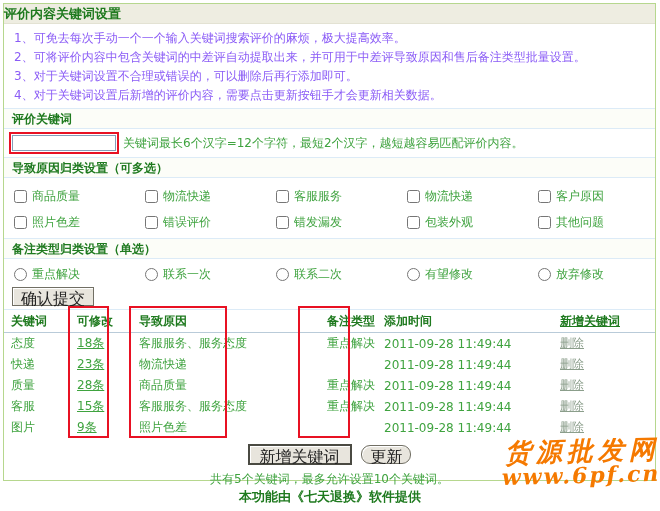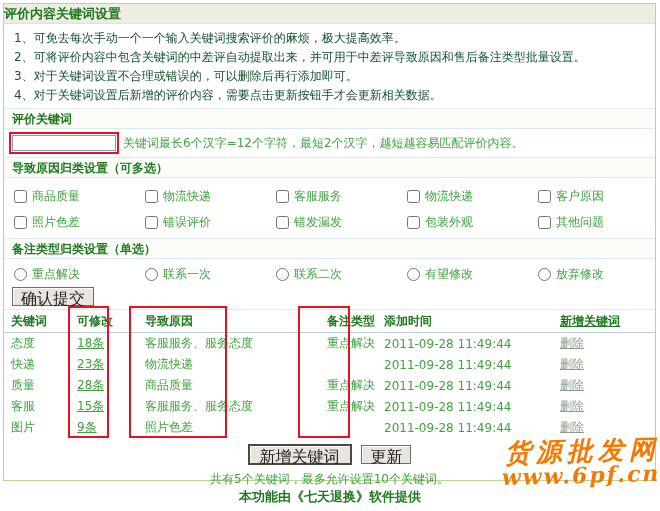--- a/index.html
+++ b/index.html
@@ -15,21 +15,21 @@
     border:1px solid #b6d78e; background:#ffffff;
   }
   
   .titlebar {
     height:20px; background:#eeede1; border-bottom:1px solid #e3e2d3;
     display:flex; align-items:center; padding-left:0;
     color:#1f7a1f; font-weight:bold; font-size:13px;
   }
   
   .instructions { padding:5px 10px 3px 10px; }
-  .instructions .iline { color:#14532d; height:19px; line-height:19px; white-space:nowrap; }
+  .instructions .iline { color:#8b5cf6; height:19px; line-height:19px; white-space:nowrap; }
   
   .sec-header {
     height:21px; line-height:21px; padding-left:8px;
     color:#1f7a1f; font-weight:bold;
     border-top:1px solid #dcebf7; border-bottom:1px solid #dcebf7;
     background:#fcfdf8;
   }
   
   .input-row { height:28px; display:flex; align-items:center; }
   .red-input-wrap {
@@ -61,32 +61,32 @@
   .ktable { position:relative; }
   .thead, .trow {
     display:grid; grid-template-columns:60px 61px 169px 83px 176px auto;
     padding-left:7px; align-items:center;
   }
   .thead {
     height:24px; color:#1f7a1f; font-weight:bold;
     border-top:1px solid #dcebf7; border-bottom:1px solid #b9cbd9;
   }
   .trow { height:21px; color:#3fa33f; }
-  .c2 { padding-left:6px; } .c3 { padding-left:13px; } .c4 { padding-left:6px;margin-left:20px; }
+  .c2 { padding-left:6px; } .c3 { padding-left:7px; } .c4 { padding-left:6px;margin-left:20px; }
   a.cnt { color:#3fa33f; text-decoration:underline; cursor:pointer; }
   a.del { color:#8b9e8b; text-decoration:underline; cursor:pointer; }
   a.newkw { color:#1f7a1f; font-weight:bold; text-decoration:underline; cursor:pointer; }
   
   .redbox { position:absolute; border:2px solid #e81123; pointer-events:none; }
   .rb-count  { left:64px;  top:302px; width:41px; height:132px; }
   .rb-reason { left:125px; top:302px; width:98px; height:132px; }
   .rb-note   { left:294px; top:302px; width:52px; height:132px; }
   
   .center-btns { text-align:center; margin-top:6px; height:24px; }
-  .center-btns .btn.update { margin-left:6px; }
+  .center-btns .btn.update { margin-left:6px;border-radius:9px; }
   .summary { text-align:center; color:#3fa33f; margin-top:3px; }
   
   .footer {
     position:absolute; left:0; top:488px; width:660px; text-align:center;
     color:#1f7a1f; font-weight:bold; font-size:13px;
   }
   
   .watermark {
     position:absolute; right:0px; top:438px; width:165px; text-align:right;
     color:#f57900; font-family:"DejaVu Serif","Liberation Serif",serif;

